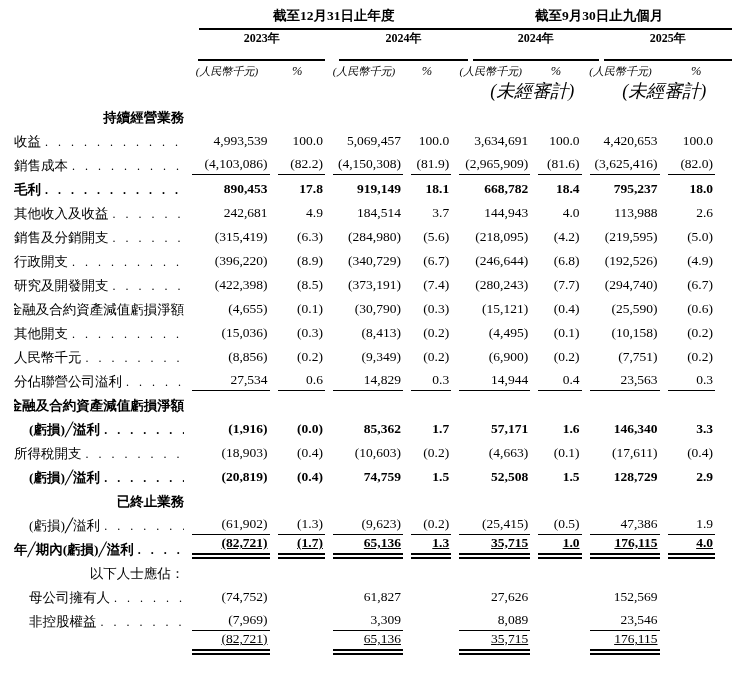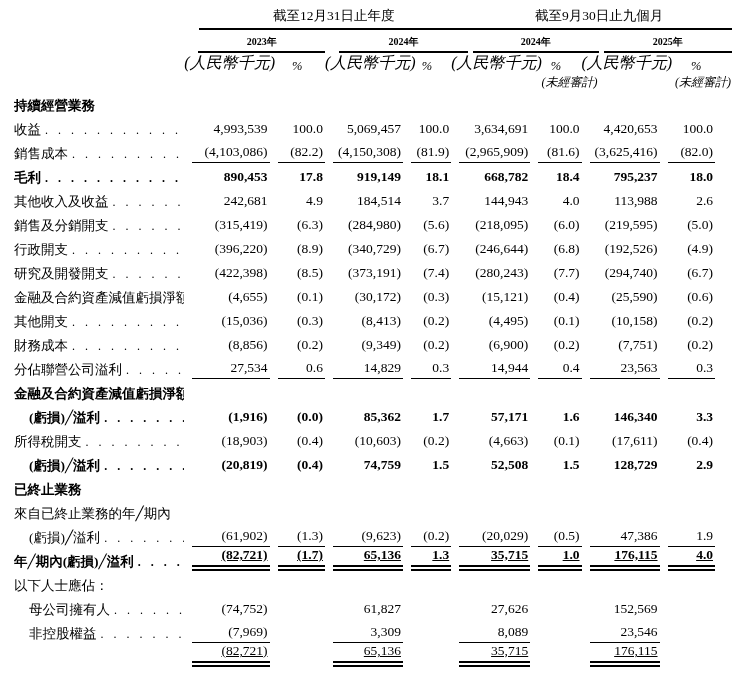--- a/index.html
+++ b/index.html
@@ -31,62 +31,63 @@
     overflow: visible;
     white-space: nowrap;
   }
   
   thead td { vertical-align: bottom; }
   .hrowA td { height: 24px; }
   .hrowB td { height: 23px; }
   .hrowC td { height: 18px; }
   .hrowD td { height: 17px; }
   .grp-title {
-    font-weight: normal;
+    font-weight: bold;
     text-align: center;
     font-size: 13.5px;
     border-bottom: 2px solid #000;
     padding-bottom: 3px;
     margin-left: 15px;
     margin-right: -17px;
   }
   .yr {
     font-weight: bold;
     text-align: center;
-    font-size: 10px;
+    font-size: 12px;
     border-bottom: 2px solid #000;
-    padding-bottom: 2px;
+    padding-bottom: 12px;
     margin-left: 14px;
   }
   .yr.ext { margin-right: -17px; font-family: Liberation Serif, serif; }
   .yr.in9m { margin-left: 22px; }
   .cur-label {
     font-style: italic;
-    font-size: 16px;
+    font-size: 11px;
     text-align: center;
   }
   .pct-label {
     font-style: italic;
     font-size: 12.5px;
     text-align: center;
   }
   .pct-label.ext { transform: translateX(9px); }
   .unaud {
     font-style: italic;
-    font-size: 12px;
-    text-align: right;
+    font-size: 18px;
+    text-align: center;
     transform: translateX(16px);
   }
   
   tbody td { height: 24px; font-size: 13.5px; }
   tr.bold td { font-weight: bold; }
   .lab {
     display: flex;
     align-items: baseline;
     overflow: hidden;
+    justify-content: flex-end;
   }
   .lab .txt { white-space: nowrap; }
   .lab .leader {
     flex: 1;
     overflow: hidden;
     white-space: nowrap;
     letter-spacing: 3.5px;
     padding-left: 4px;
     font-size: 12px;
   }
@@ -358,21 +359,21 @@
           <td class="num">
             <div class="cv">(284,980)</div>
           </td>
           <td class="num">
             <div class="cv">(5.6)</div>
           </td>
           <td class="num">
             <div class="cv">(218,095)</div>
           </td>
           <td class="num">
-            <div class="cv">(6.0)</div>
+            <div class="cv">(4.2)</div>
           </td>
           <td class="num">
             <div class="cv">(219,595)</div>
           </td>
           <td class="num">
             <div class="cv">(5.0)</div>
           </td>
         </tr>
         <tr>
     <td class="lab-cell">
@@ -444,21 +445,21 @@
         <span class="txt">金融及合約資產減值虧損淨額</span>
       </div>
     </td>
   <td class="num">
             <div class="cv">(4,655)</div>
           </td>
           <td class="num">
             <div class="cv">(0.1)</div>
           </td>
           <td class="num">
-            <div class="cv">(30,172)</div>
+            <div class="cv">(30,790)</div>
           </td>
           <td class="num">
             <div class="cv">(0.3)</div>
           </td>
           <td class="num">
             <div class="cv">(15,121)</div>
           </td>
           <td class="num">
             <div class="cv">(0.4)</div>
           </td>
@@ -497,21 +498,21 @@
           <td class="num">
             <div class="cv">(10,158)</div>
           </td>
           <td class="num">
             <div class="cv">(0.2)</div>
           </td>
         </tr>
         <tr>
     <td class="lab-cell">
       <div class="lab">
-        <span class="txt">財務成本</span>
+        <span class="txt">人民幣千元</span>
       <span class="leader">. . . . . . . . . . . . . . . . . . . . . . . . . . . . . . . . . . . . . . . . </span>
             </div>
     </td>
   <td class="num">
             <div class="cv">(8,856)</div>
           </td>
           <td class="num">
             <div class="cv">(0.2)</div>
           </td>
           <td class="num">
@@ -717,71 +718,40 @@
             <div class="cv"></div>
           </td>
           <td class="num">
             <div class="cv"></div>
           </td>
           <td class="num">
             <div class="cv"></div>
           </td>
         </tr>
         <tr>
-    <td class="lab-cell">
-      <div class="lab">
-        <span class="txt">來自已終止業務的年╱期內</span>
-      </div>
-    </td>
-  <td class="num">
-            <div class="cv"></div>
-          </td>
-          <td class="num">
-            <div class="cv"></div>
-          </td>
-          <td class="num">
-            <div class="cv"></div>
-          </td>
-          <td class="num">
-            <div class="cv"></div>
-          </td>
-          <td class="num">
-            <div class="cv"></div>
-          </td>
-          <td class="num">
-            <div class="cv"></div>
-          </td>
-          <td class="num">
-            <div class="cv"></div>
-          </td>
-          <td class="num">
-            <div class="cv"></div>
-          </td>
-        </tr>
-        <tr>
     <td class="lab-cell ind">
       <div class="lab">
         <span class="txt">(虧損)╱溢利</span>
       <span class="leader">. . . . . . . . . . . . . . . . . . . . . . . . . . . . . . . . . . . . . . . . </span>
             </div>
     </td>
   <td class="num">
             <div class="cv u1">(61,902)</div>
           </td>
           <td class="num">
             <div class="cv u1">(1.3)</div>
           </td>
           <td class="num">
             <div class="cv u1">(9,623)</div>
           </td>
           <td class="num">
             <div class="cv u1">(0.2)</div>
           </td>
           <td class="num">
-            <div class="cv u1">(20,029)</div>
+            <div class="cv u1">(25,415)</div>
           </td>
           <td class="num">
             <div class="cv u1">(0.5)</div>
           </td>
           <td class="num">
             <div class="cv u1">47,386</div>
           </td>
           <td class="num">
             <div class="cv u1">1.9</div>
           </td>

